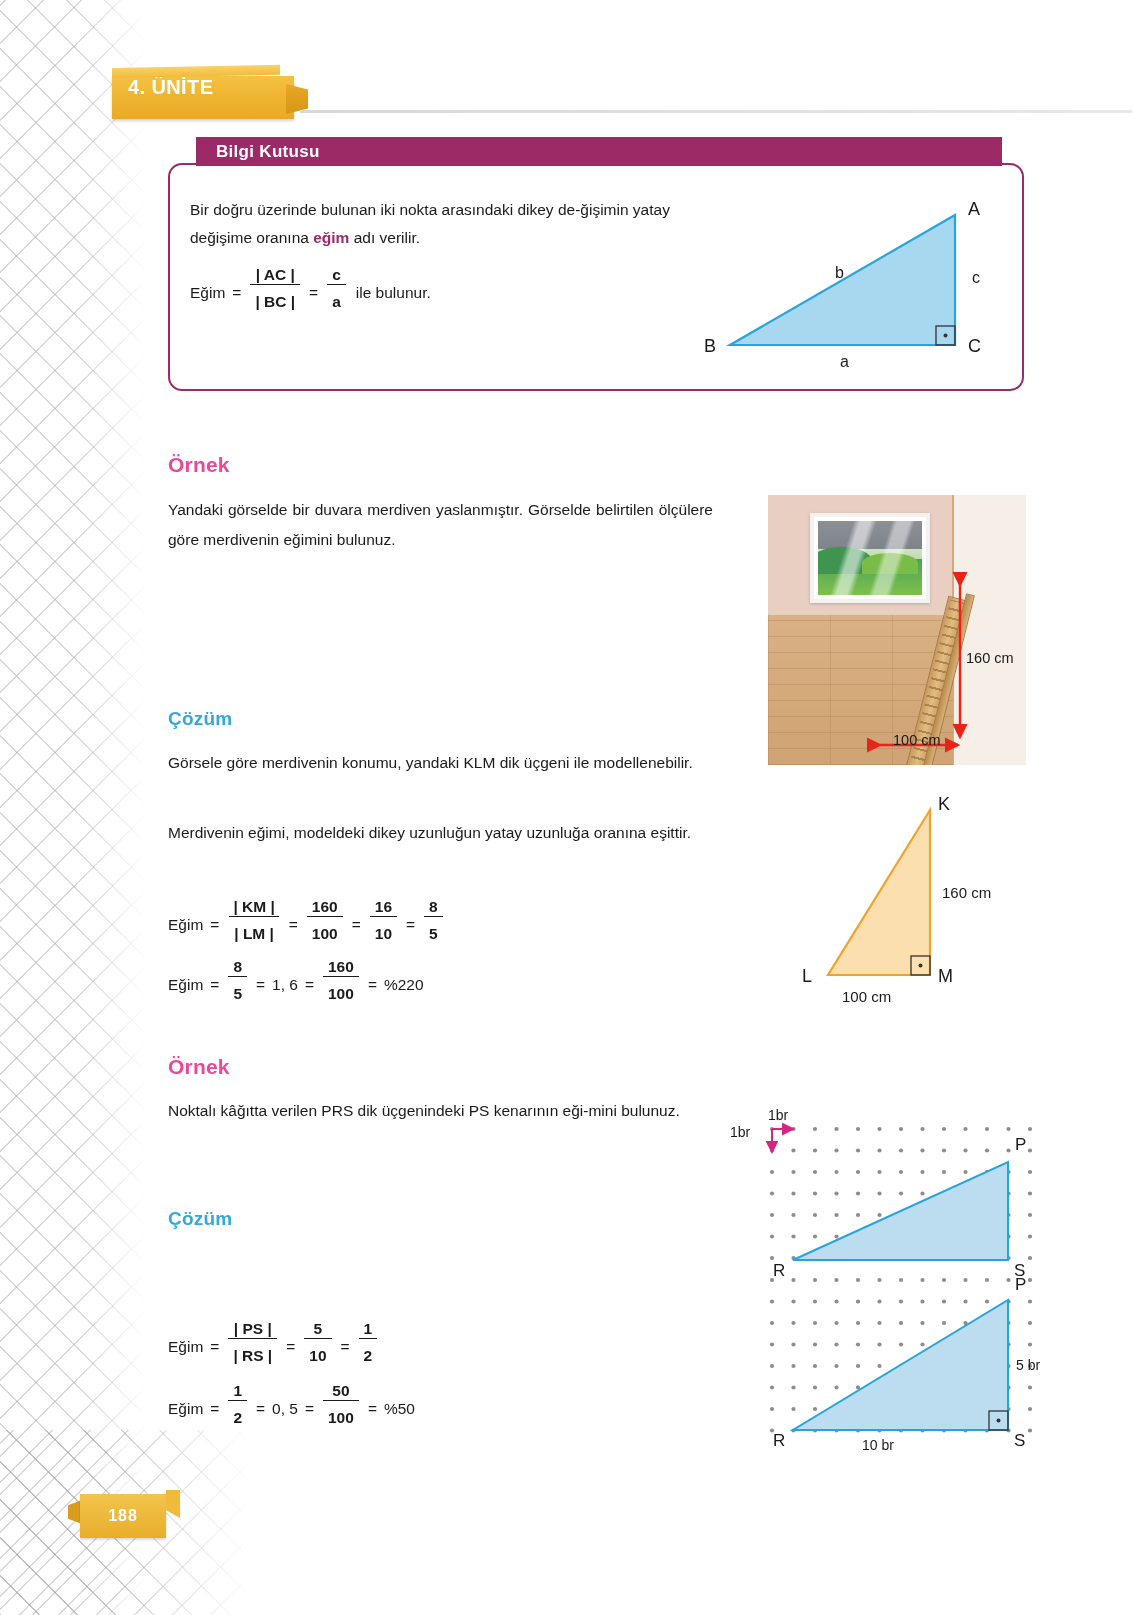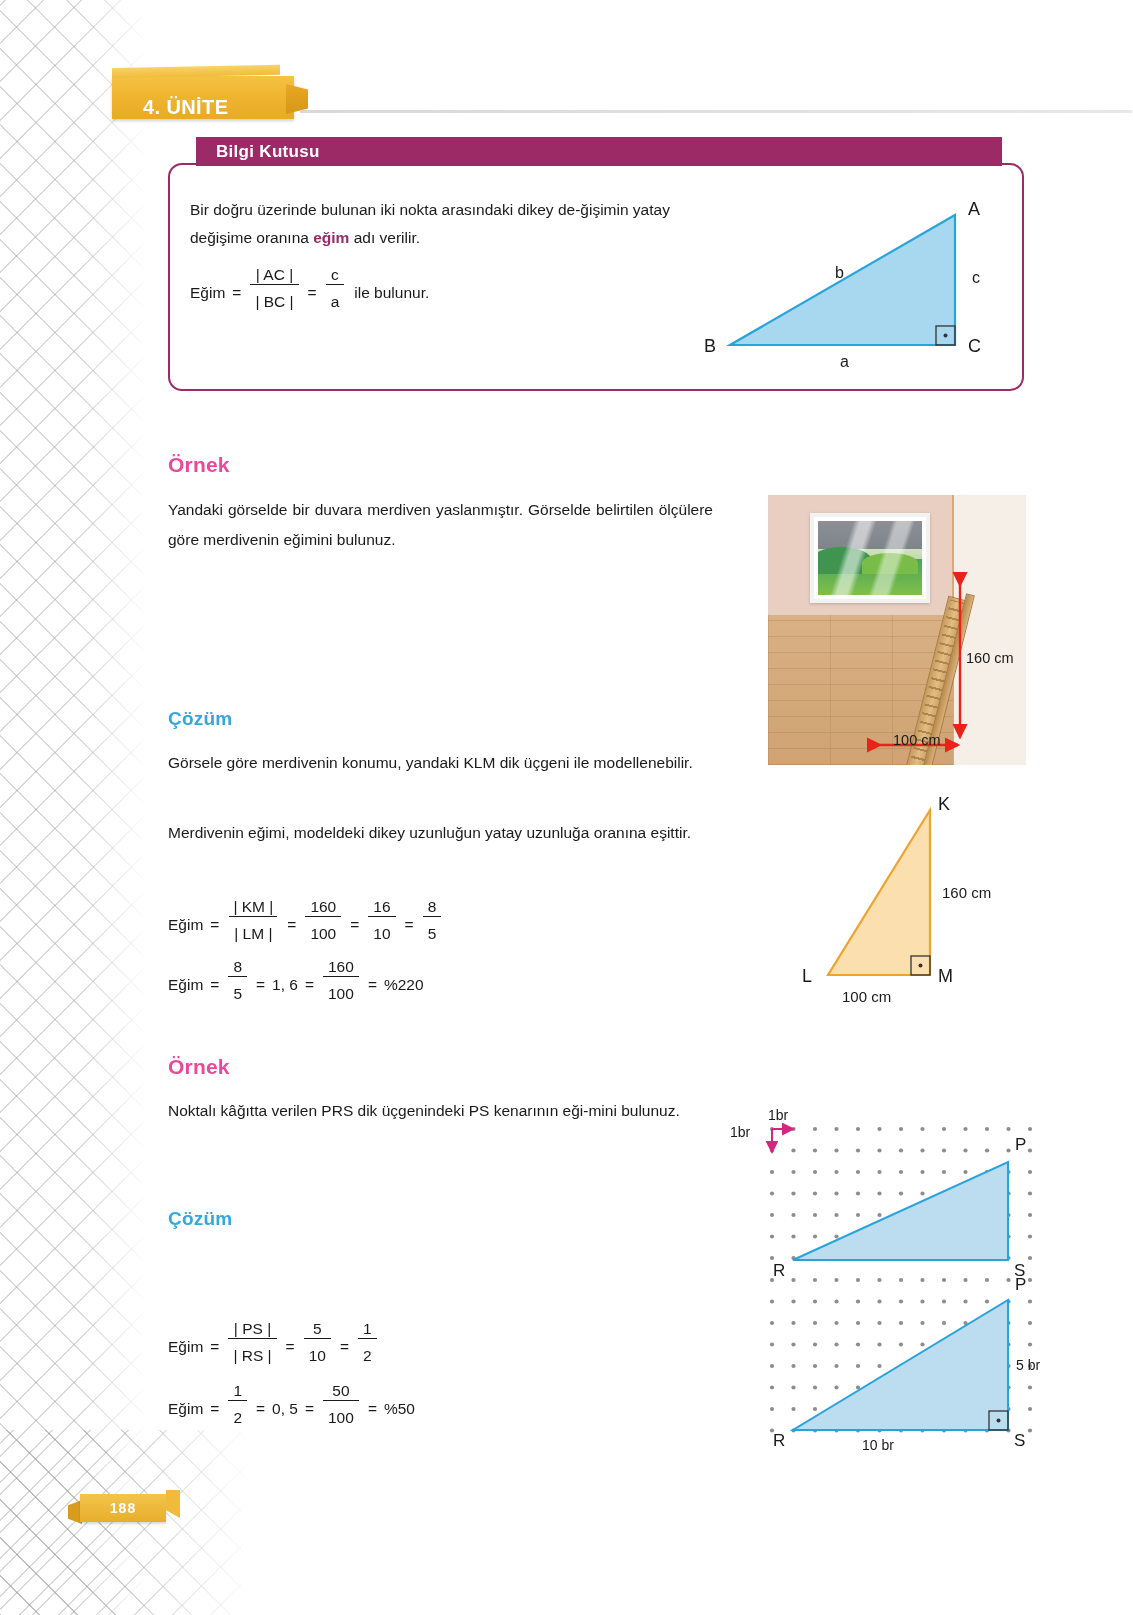--- a/index.html
+++ b/index.html
@@ -27,22 +27,22 @@
   }
   .lattice.bottom {
     top: 1430px; height: 185px; width: 250px;
   }
 
   
   .unit-ribbon {
     position: absolute; left: 112px; top: 76px;
     height: 43px; width: 182px;
     background: linear-gradient(180deg,#f5c242 0%, #efb531 45%, #e8aa27 100%);
-    display: flex; align-items: flex-end;
-    padding-left: 31px;
+    display: flex; align-items: flex-start;
+    padding-left: 16px;
     color: #ffffff;
     font-size: 20px; font-weight: bold; letter-spacing: .4px;
     box-shadow: 0 2px 3px rgba(0,0,0,.18);
   }
   .unit-ribbon:before {
     content: ""; position: absolute; left: 0; top: -8px;
     width: 168px; height: 10px;
     background: linear-gradient(180deg,#f9d268,#f0bc3c);
     transform: skewY(-1.1deg); transform-origin: left bottom;
   }
@@ -80,21 +80,21 @@
     width: 510px;
     color: #1a1a1a;
     font-size: 15.5px; line-height: 28px;
   }
   .info-text p { margin-bottom: 14px; }
   .hl { color: #9c2a66; font-weight: bold; }
 
   
   .math { display: inline-flex; align-items: center; font-size: 15.5px; color: #1a1a1a; }
   .math .op { margin: 0 7px; }
-  .frac { display: inline-flex; flex-direction: column; align-items: center; vertical-align: middle; margin: 0 2px; }
+  .frac { display: inline-flex; flex-direction: column; align-items: center; vertical-align: middle; margin: 0 2px; font-weight: bold; }
   .frac .num { padding: 0 5px; line-height: 18px; }
   .frac .den { padding: 8px 5px; line-height: 18px; border-top: 1.4px solid #1a1a1a; }
 
   
   .h-ornek {
     position: absolute; color: #ec4899;
     font-size: 21px; font-weight: bold; letter-spacing: .2px;
   }
   .h-cozum {
     position: absolute; color: #34a8dd;
@@ -156,23 +156,23 @@
     border: 1px solid #a87c45;
   }
   .dim-label { position: absolute; font-size: 14.5px; color: #1a1a1a; }
 
   
   svg { display: block; overflow: visible; }
 
   
   .page-num {
     position: absolute; left: 80px; top: 1494px;
-    width: 86px; height: 28px;
+    width: 86px; height: 44px;
     background: linear-gradient(180deg,#f3c44c,#e8ae2b);
-    color: #ffffff; font-size: 14px; font-weight: bold;
+    color: #ffffff; font-size: 16px; font-weight: bold;
     display: flex; align-items: center; justify-content: center;
     letter-spacing: 1px;
     box-shadow: 0 2px 2px rgba(0,0,0,.15);
   }
   .page-num-tail {
     position: absolute; left: 68px; top: 1500px;
     width: 14px; height: 24px;
     background: #d99c1e;
     clip-path: polygon(0 22%, 100% 0, 100% 100%, 0 78%);
   }

